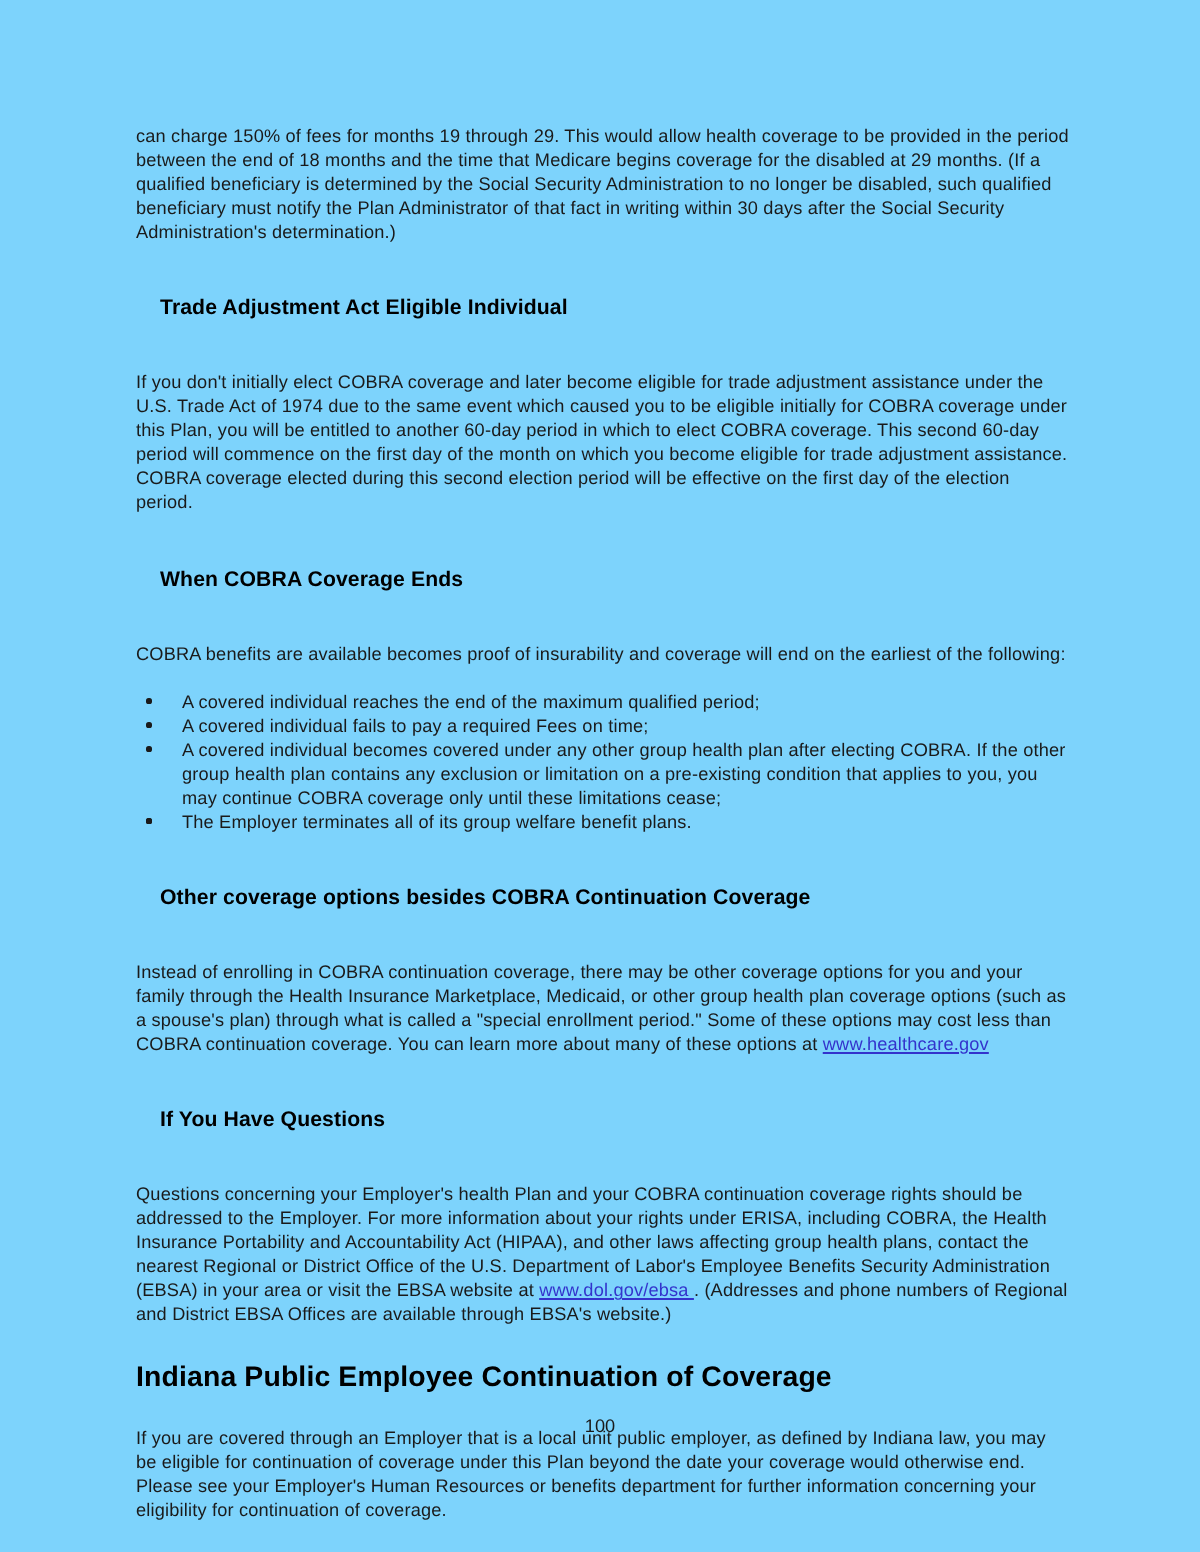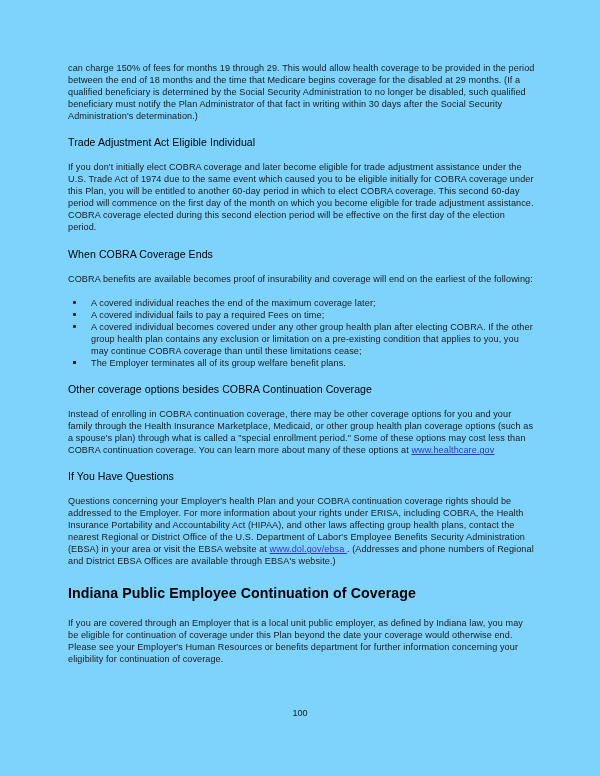--- a/index.html
+++ b/index.html
@@ -29,22 +29,22 @@
     font-size: 9.1px;
     line-height: 12.05px;
     margin: 0 0 0 0;
     text-align: left;
     color: #1a1a1a;
     letter-spacing: 0.01em;
   }
   h2.heading {
     font-size: 10.6px;
     line-height: 13px;
-    font-weight: normal;
-    margin: 0;
+    font-weight: bold;
+    margin: 12px;
     color: #000000;
     letter-spacing: 0.005em;
   }
   h1.heading-major {
     font-size: 14.2px;
     line-height: 17px;
     font-weight: bold;
     margin: 0;
     color: #000000;
     letter-spacing: 0.005em;
@@ -107,29 +107,29 @@
 
     <div class="gap-head-before"></div>
     <h2 class="heading">When COBRA Coverage Ends</h2>
     <div class="gap-head-after"></div>
     <p class="body-text">COBRA benefits are available becomes proof of insurability and coverage will end on the earliest of the following:</p>
 
     <div class="gap-sm"></div>
     <ul class="bullets">
       <li>
         <span class="bullet-dot"></span>
-        <span>A covered individual reaches the end of the maximum coverage later;</span>
+        <span>A covered individual reaches the end of the maximum qualified period;</span>
       </li>
       <li>
         <span class="bullet-dot"></span>
         <span>A covered individual fails to pay a required Fees on time;</span>
       </li>
       <li>
         <span class="bullet-dot"></span>
-        <span>A covered individual becomes covered under any other group health plan after electing COBRA.  If the other group health plan contains any exclusion or limitation on a pre-existing condition that applies to you, you may continue COBRA coverage than until these limitations cease;</span>
+        <span>A covered individual becomes covered under any other group health plan after electing COBRA.  If the other group health plan contains any exclusion or limitation on a pre-existing condition that applies to you, you may continue COBRA coverage only until these limitations cease;</span>
       </li>
       <li>
         <span class="bullet-dot"></span>
       </li>
       <li>
         <span class="bullet-dot"></span>
         <span>The Employer terminates all of its group welfare benefit plans.</span>
       </li>
     </ul>
 

